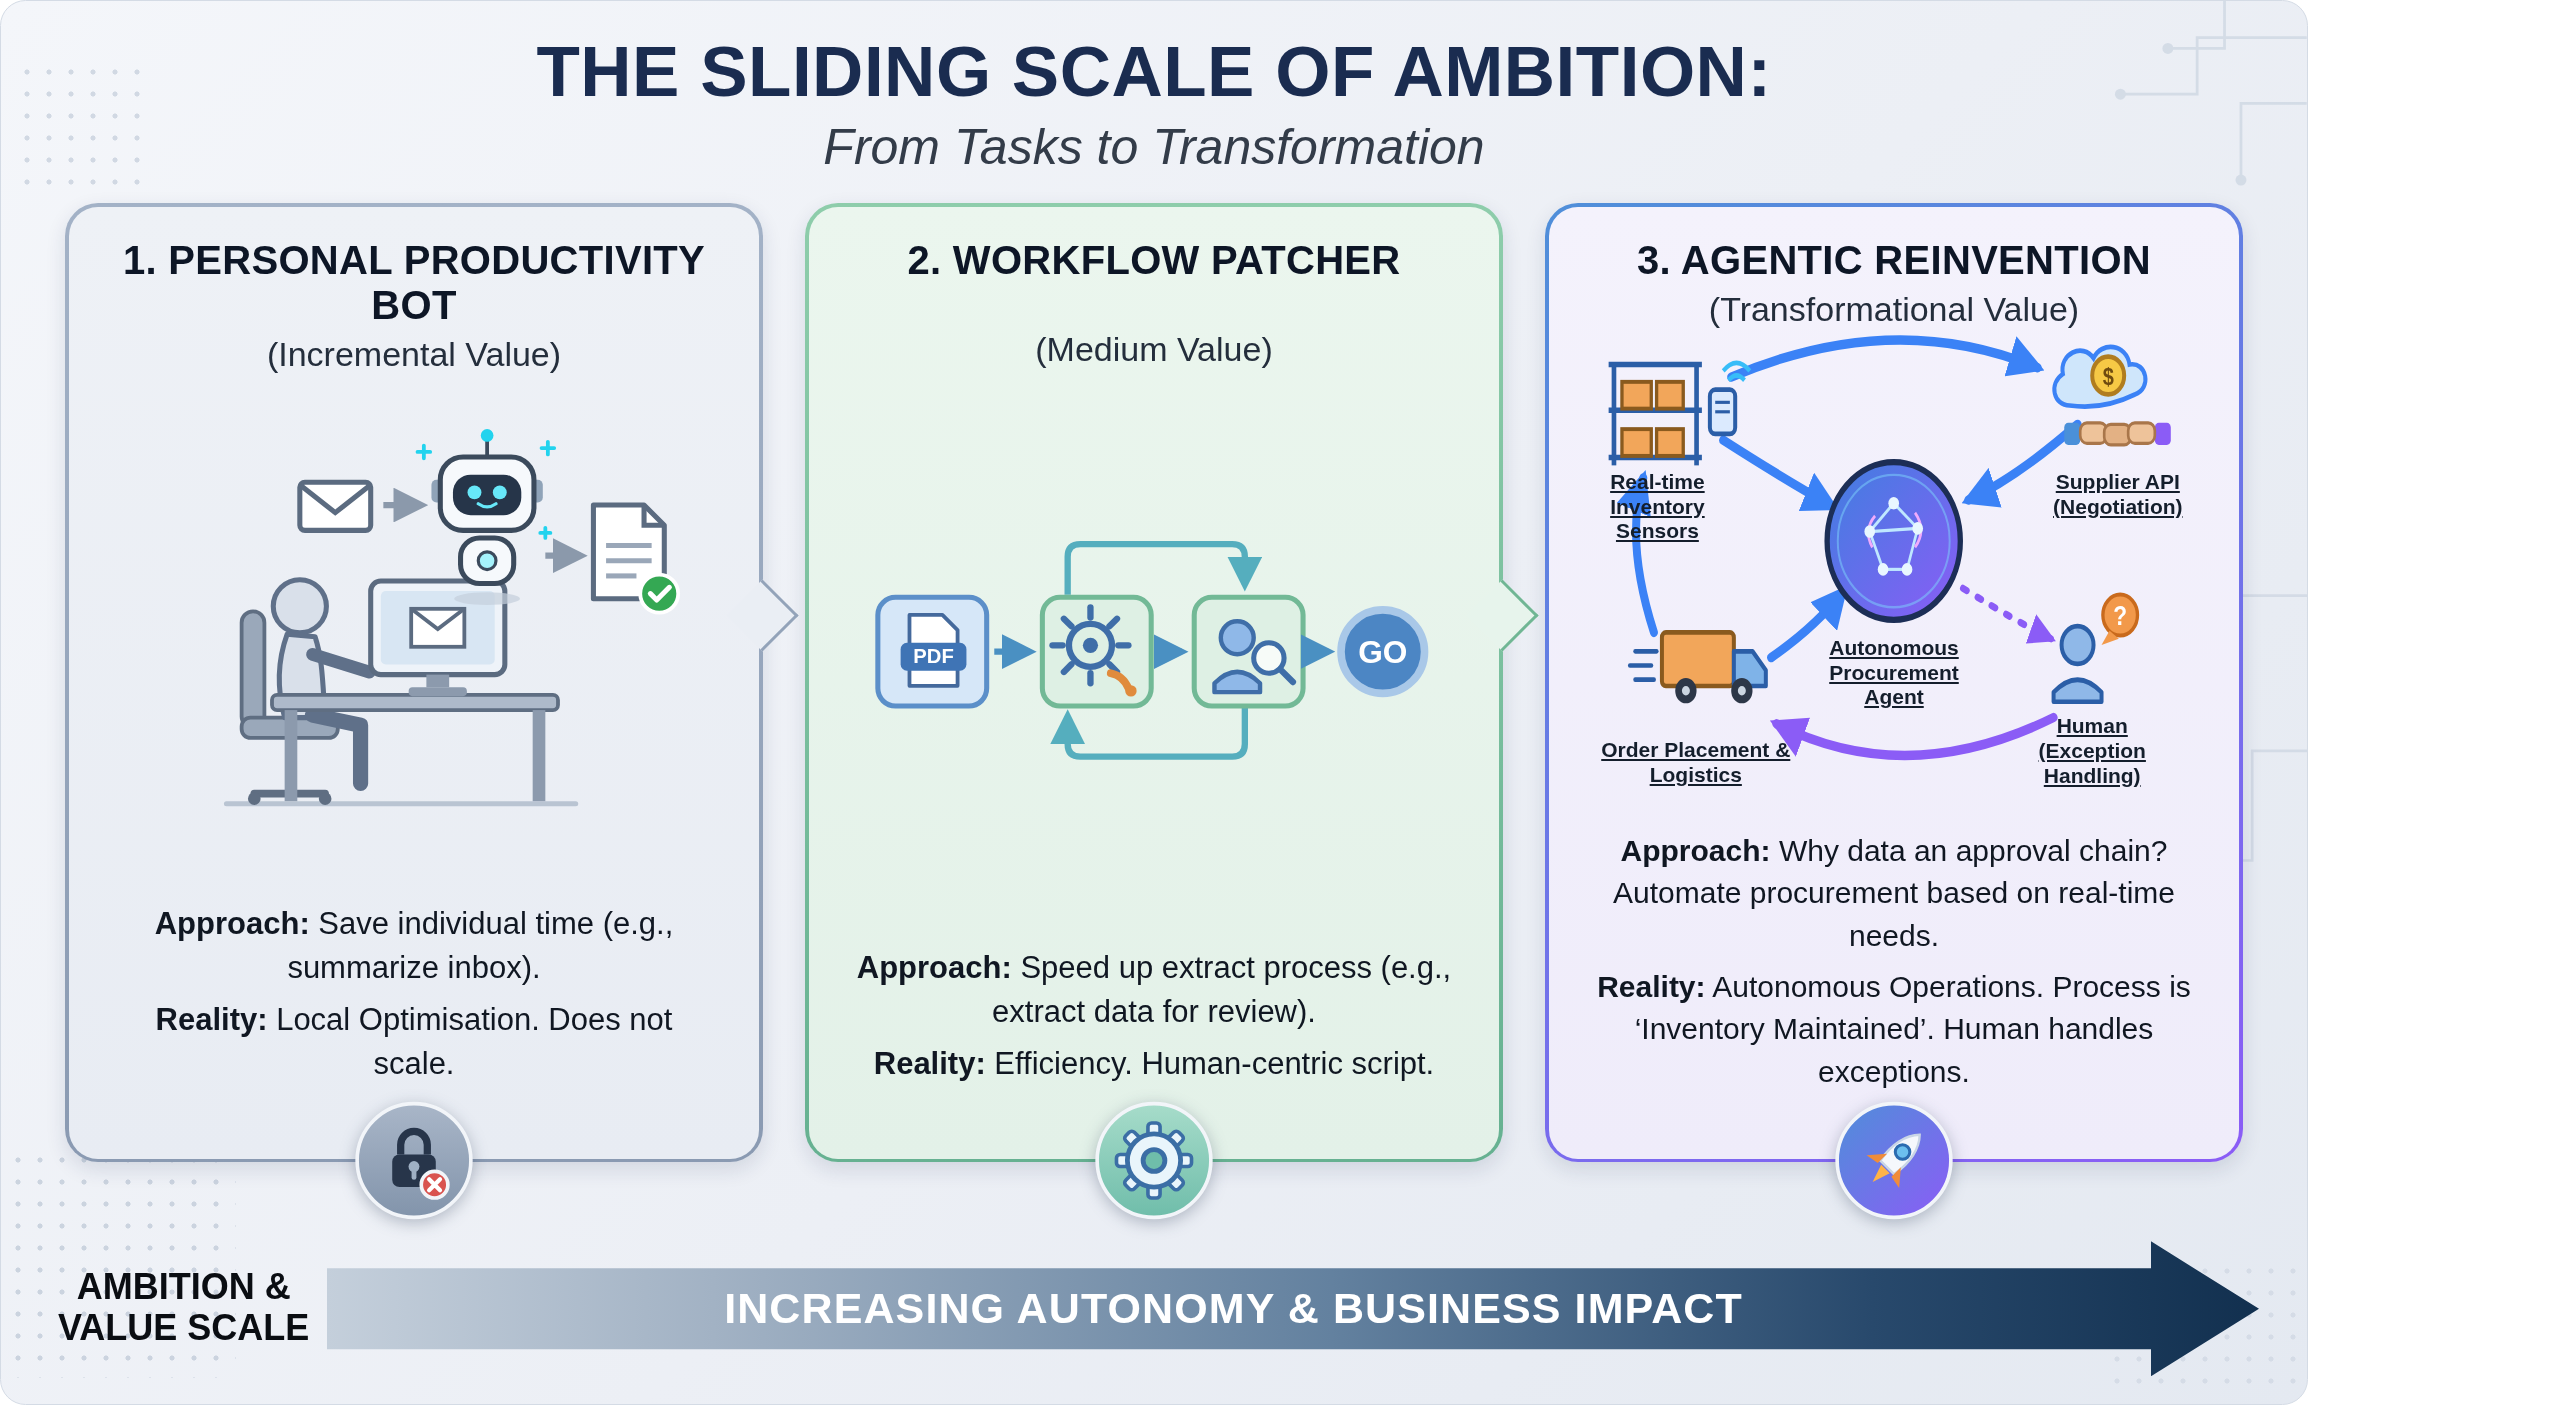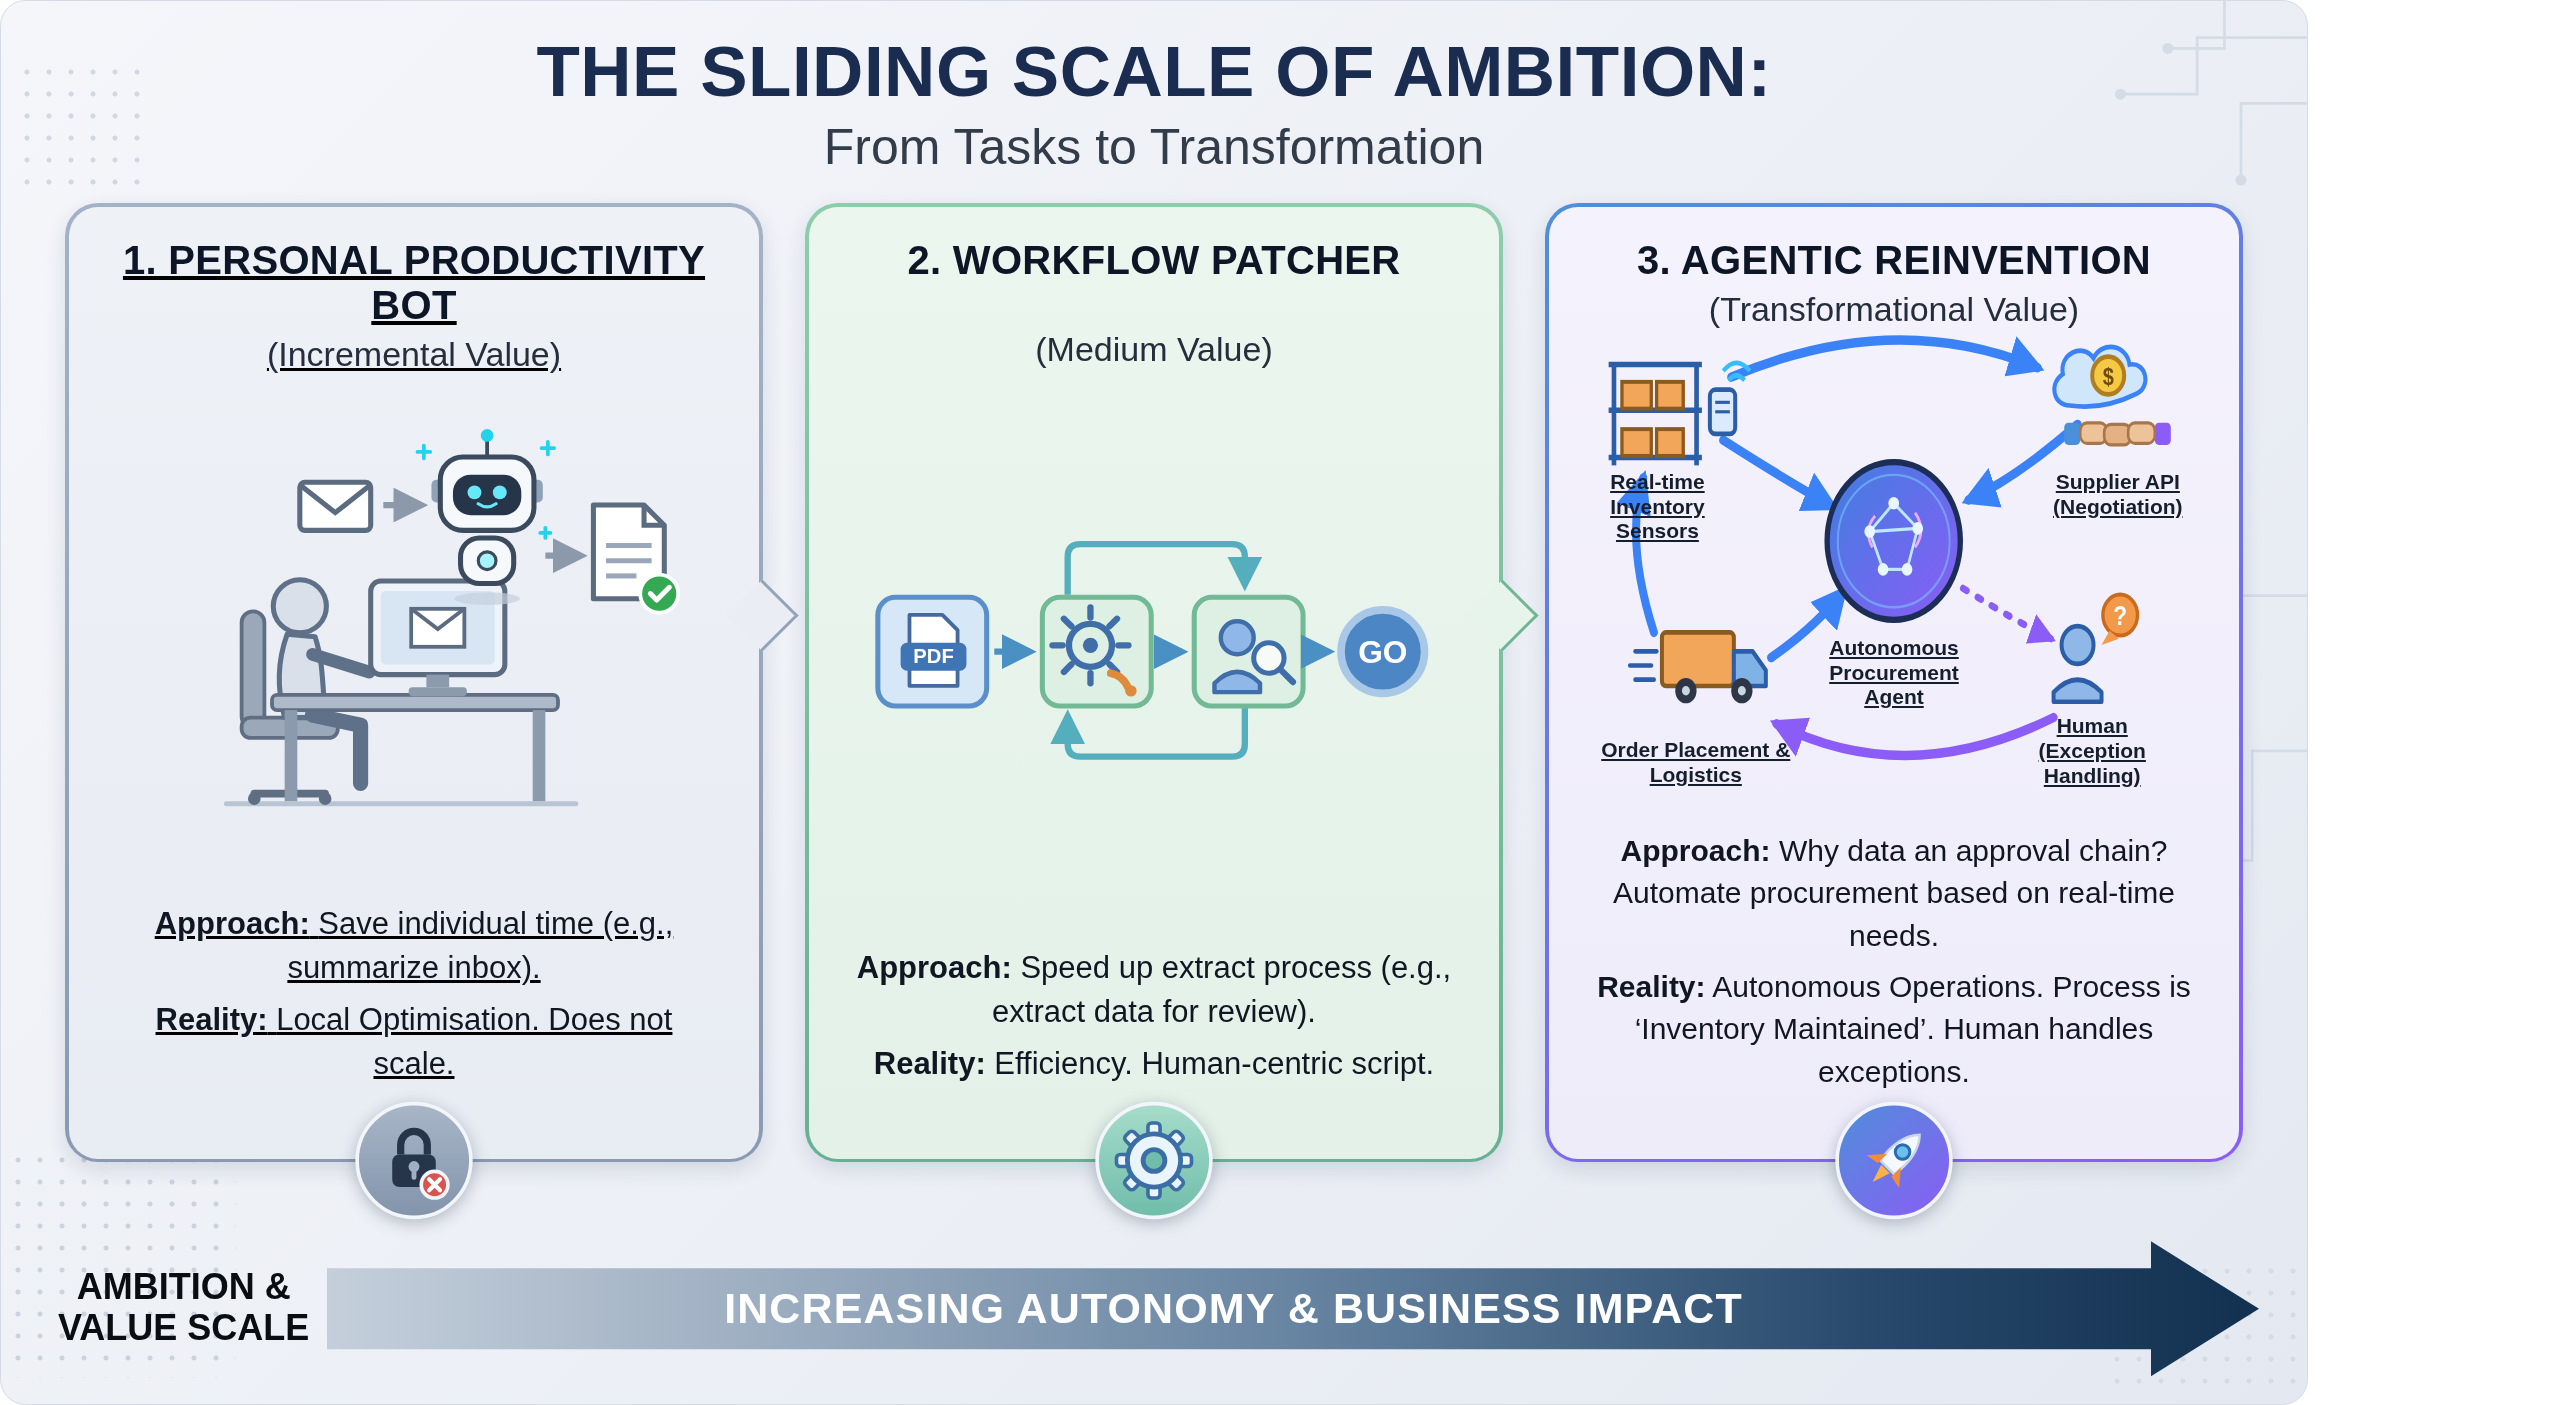--- a/index.html
+++ b/index.html
@@ -22,26 +22,26 @@
   .dots-tl { left:14.6px; top:60px; width:137px; height:128px; opacity:.5; }
   .dots-bl { left:5.5px; bottom:25.6px; width:229px; height:229px; opacity:.55; }
   .dots-br { right:9.1px; bottom:7.3px; width:192px; height:137px; opacity:.3; }
   .circuit { position:absolute; z-index:0; opacity:.45; }
   .circuit-tr { right:0; top:0; }
   .circuit-r { right:0; top:567px; }
 
   
   .header { position:relative; text-align:center; padding-top:33px; z-index:1; }
   .title { font-size:71px; font-weight:800; letter-spacing:0.5px; color:#1a2c50; line-height:1.08; }
-  .subtitle { font-size:50px; font-weight:400; color:#333c49; margin-top:7.3px; }
+  .subtitle { font-size:50px; font-weight:400; color:#333c49; margin-top:7.3px;font-style:italic; }
 
   
   .panels { position:relative; display:flex; gap:42px; padding:0 64px; margin-top:27.4px; height:959px; z-index:1; }
   .panel-wrap { flex:1; position:relative; border-radius:33px; padding:3.7px; box-shadow:0 7.3px 20px rgba(25,45,80,.12); }
-  .pw1 { background:linear-gradient(180deg,#a3b2c7,#8a9ab2);text-decoration:underline; }
+  .pw1 { background:linear-gradient(180deg,#a3b2c7,#8a9ab2); }
   .pw2 { background:linear-gradient(180deg,#8ecdab,#66b191); }
   .pw3 { background:linear-gradient(150deg,#4f8fd9,#8b5cf6); }
   .panel { position:relative; height:100%; border-radius:29px; display:flex; flex-direction:column; align-items:center; padding:31px 25.6px 22px; z-index:1; }
   .p1bg { background:linear-gradient(180deg,#eef1f6,#e8ecf3); }
   .p2bg { background:linear-gradient(180deg,#ebf6ee,#e3f1e8);gap:40px; }
   .p3bg { background:linear-gradient(180deg,#f4f2fc,#efecfa); }
   .panel-heading { font-size:40px; font-weight:800; color:#0d1626; text-align:center; letter-spacing:0.3px; }
   .panel-sub { font-size:34px; color:#242e3c; margin-top:7.3px; text-align:center; }
 
   .chev { position:absolute; top:calc(43% - 25.6px); right:-25px; width:51px; height:51px; transform:rotate(45deg); z-index:2; }

